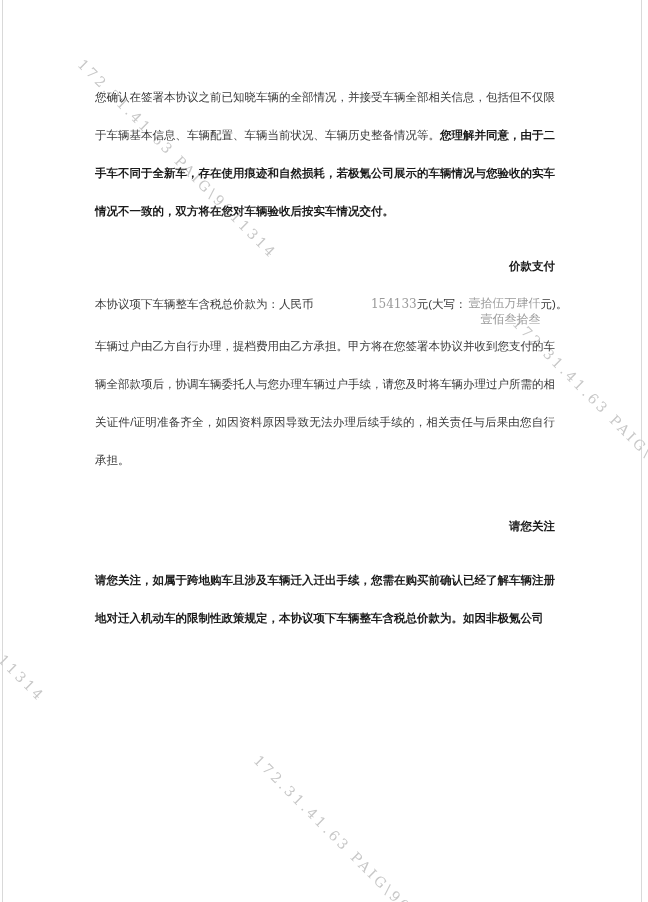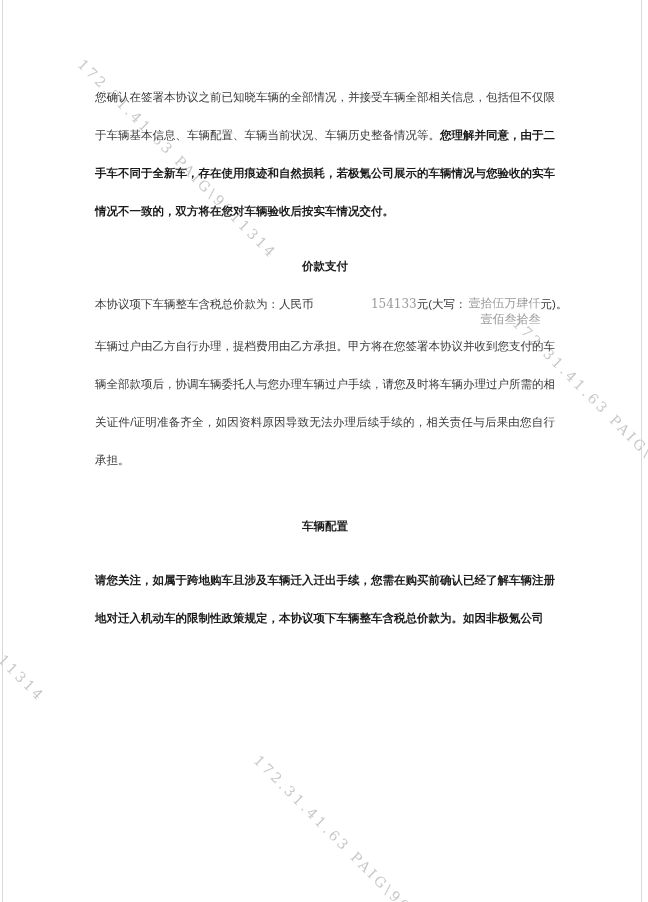--- a/index.html
+++ b/index.html
@@ -48,21 +48,21 @@
     font-size: 11.5px;
     line-height: 38px;
     color: #3a3a3a;
     text-align: justify;
   }
   .content p { margin: 0; }
   .bold { font-weight: 700; color: #1b1b1b; }
   .heading {
     font-weight: 700; color: #1b1b1b;
     margin-top: 17px !important;
-    text-align: center;
+    text-align: right;
   }
   .heading-2 { margin-top: 28px !important; }
   .para-deadline { margin-top: 4px !important; }
   .para-notice  { margin-top: 16px !important; }
 
   .price-line { white-space: nowrap; text-align: right; }
   .fill-value {
     font-family: "DejaVu Serif", "Liberation Serif", serif;
     color: #9a9a9a;
   }
@@ -105,19 +105,19 @@
 
     <p><span>您确认在签署本协议之前已知晓车辆的全部情况，并接受车辆全部相关信息，包括但不仅限于车辆基本信息、车辆配置、车辆当前状况、车辆历史整备情况等。</span><span class="bold">您理解并同意，由于二手车不同于全新车，存在使用痕迹和自然损耗，若极氪公司展示的车辆情况与您验收的实车情况不一致的，双方将在您对车辆验收后按实车情况交付。</span></p>
 
     <p class="heading">价款支付</p>
 
     <p class="price-line"><span>本协议项下车辆整车含税总价款为：人民币 </span><span class="fill-value amount-num">154133</span><span>元(大写：</span><span class="fill-value amount-cap">壹拾伍万肆仟壹佰叁拾叁</span><span>元)。</span></p>
 
     <p>车辆过户由乙方自行办理，提档费用由乙方承担。甲方将在您签署本协议并收到您支付的车辆全部款项后，协调车辆委托人与您办理车辆过户手续，请您及时将车辆办理过户所需的相关证件/证明准备齐全，如因资料原因导致无法办理后续手续的，相关责任与后果由您自行承担。</p>
 
 
-    <p class="heading heading-2">车辆配置</p>
+    <p class="heading heading-2">请您关注</p>
 
 
     <p class="bold para-notice">请您关注，如属于跨地购车且涉及车辆迁入迁出手续，您需在购买前确认已经了解车辆注册地对迁入机动车的限制性政策规定，本协议项下车辆整车含税总价款为。如因非极氪公司</p>
 
   </div>
 </div>
 
 </body></html>

